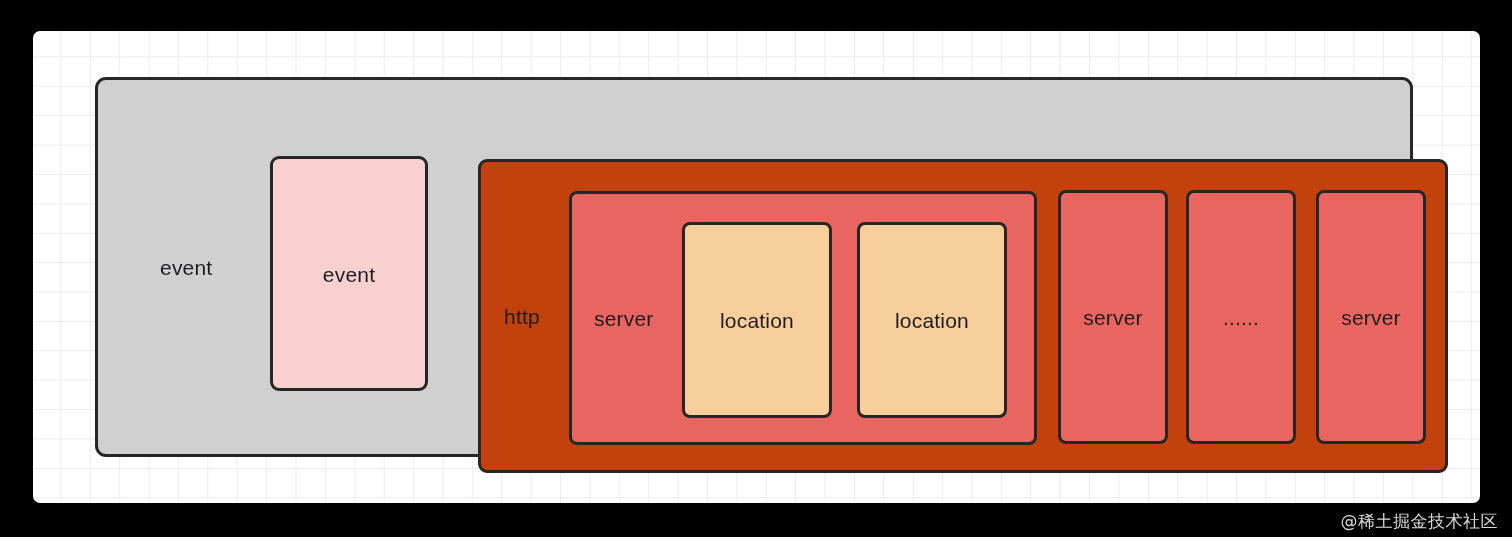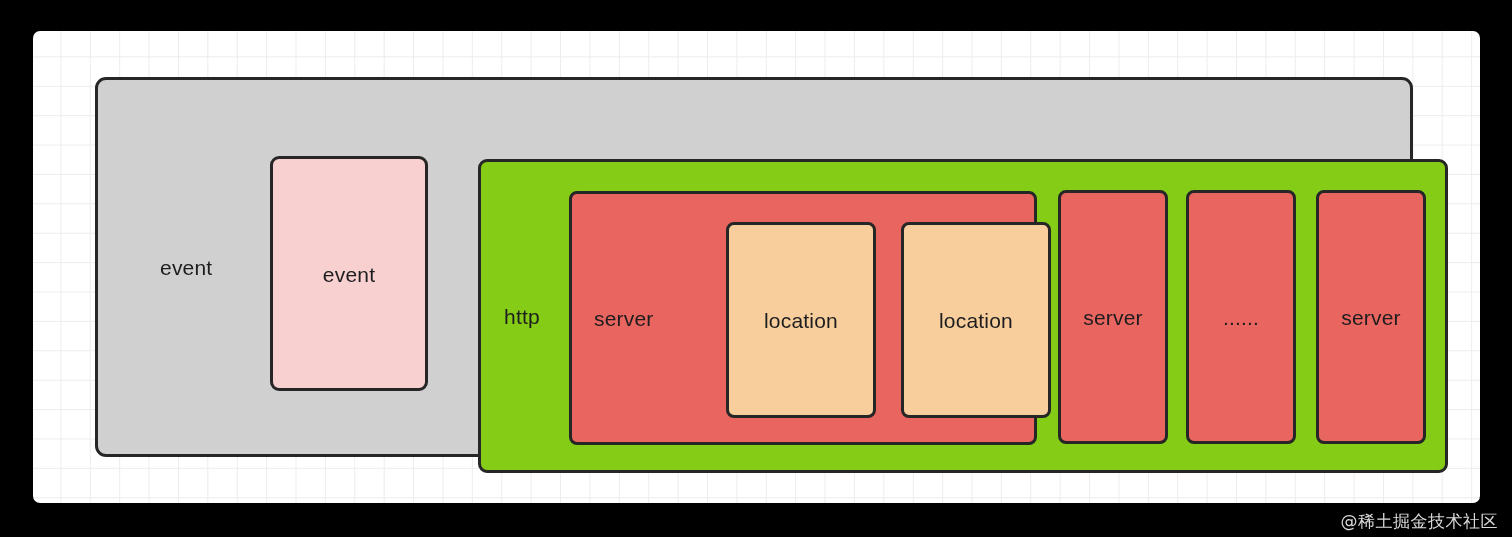--- a/index.html
+++ b/index.html
@@ -80,21 +80,21 @@
     position: absolute;
     left: 50%;
     top: 50%;
     transform: translate(-50%, -50%);
   }
 
   
   #box-http {
     left: 380px; top: 79px;
     width: 970px; height: 314px;
-    background: #84cc16;
+    background: #c2410c;
     text-align: right;
   }
   #box-http > .box-label {
     position: absolute;
     left: 23px;
     top: 50%;
     transform: translateY(-50%);
   }
 
   
@@ -111,21 +111,20 @@
     transform: translateY(-50%);
   }
 
   
   .box-location {
     top: 28px;
     width: 150px;
     height: 196px;
     background: #f7ce9c;
     border-radius: 8px;
-    margin-left: 44px;
   }
   .box-location > .box-label {
     position: absolute;
     left: 50%;
     top: 50%;
     transform: translate(-50%, -50%);
   }
   #box-location-1 { left: 110px; }
   #box-location-2 { left: 285px; }
 

